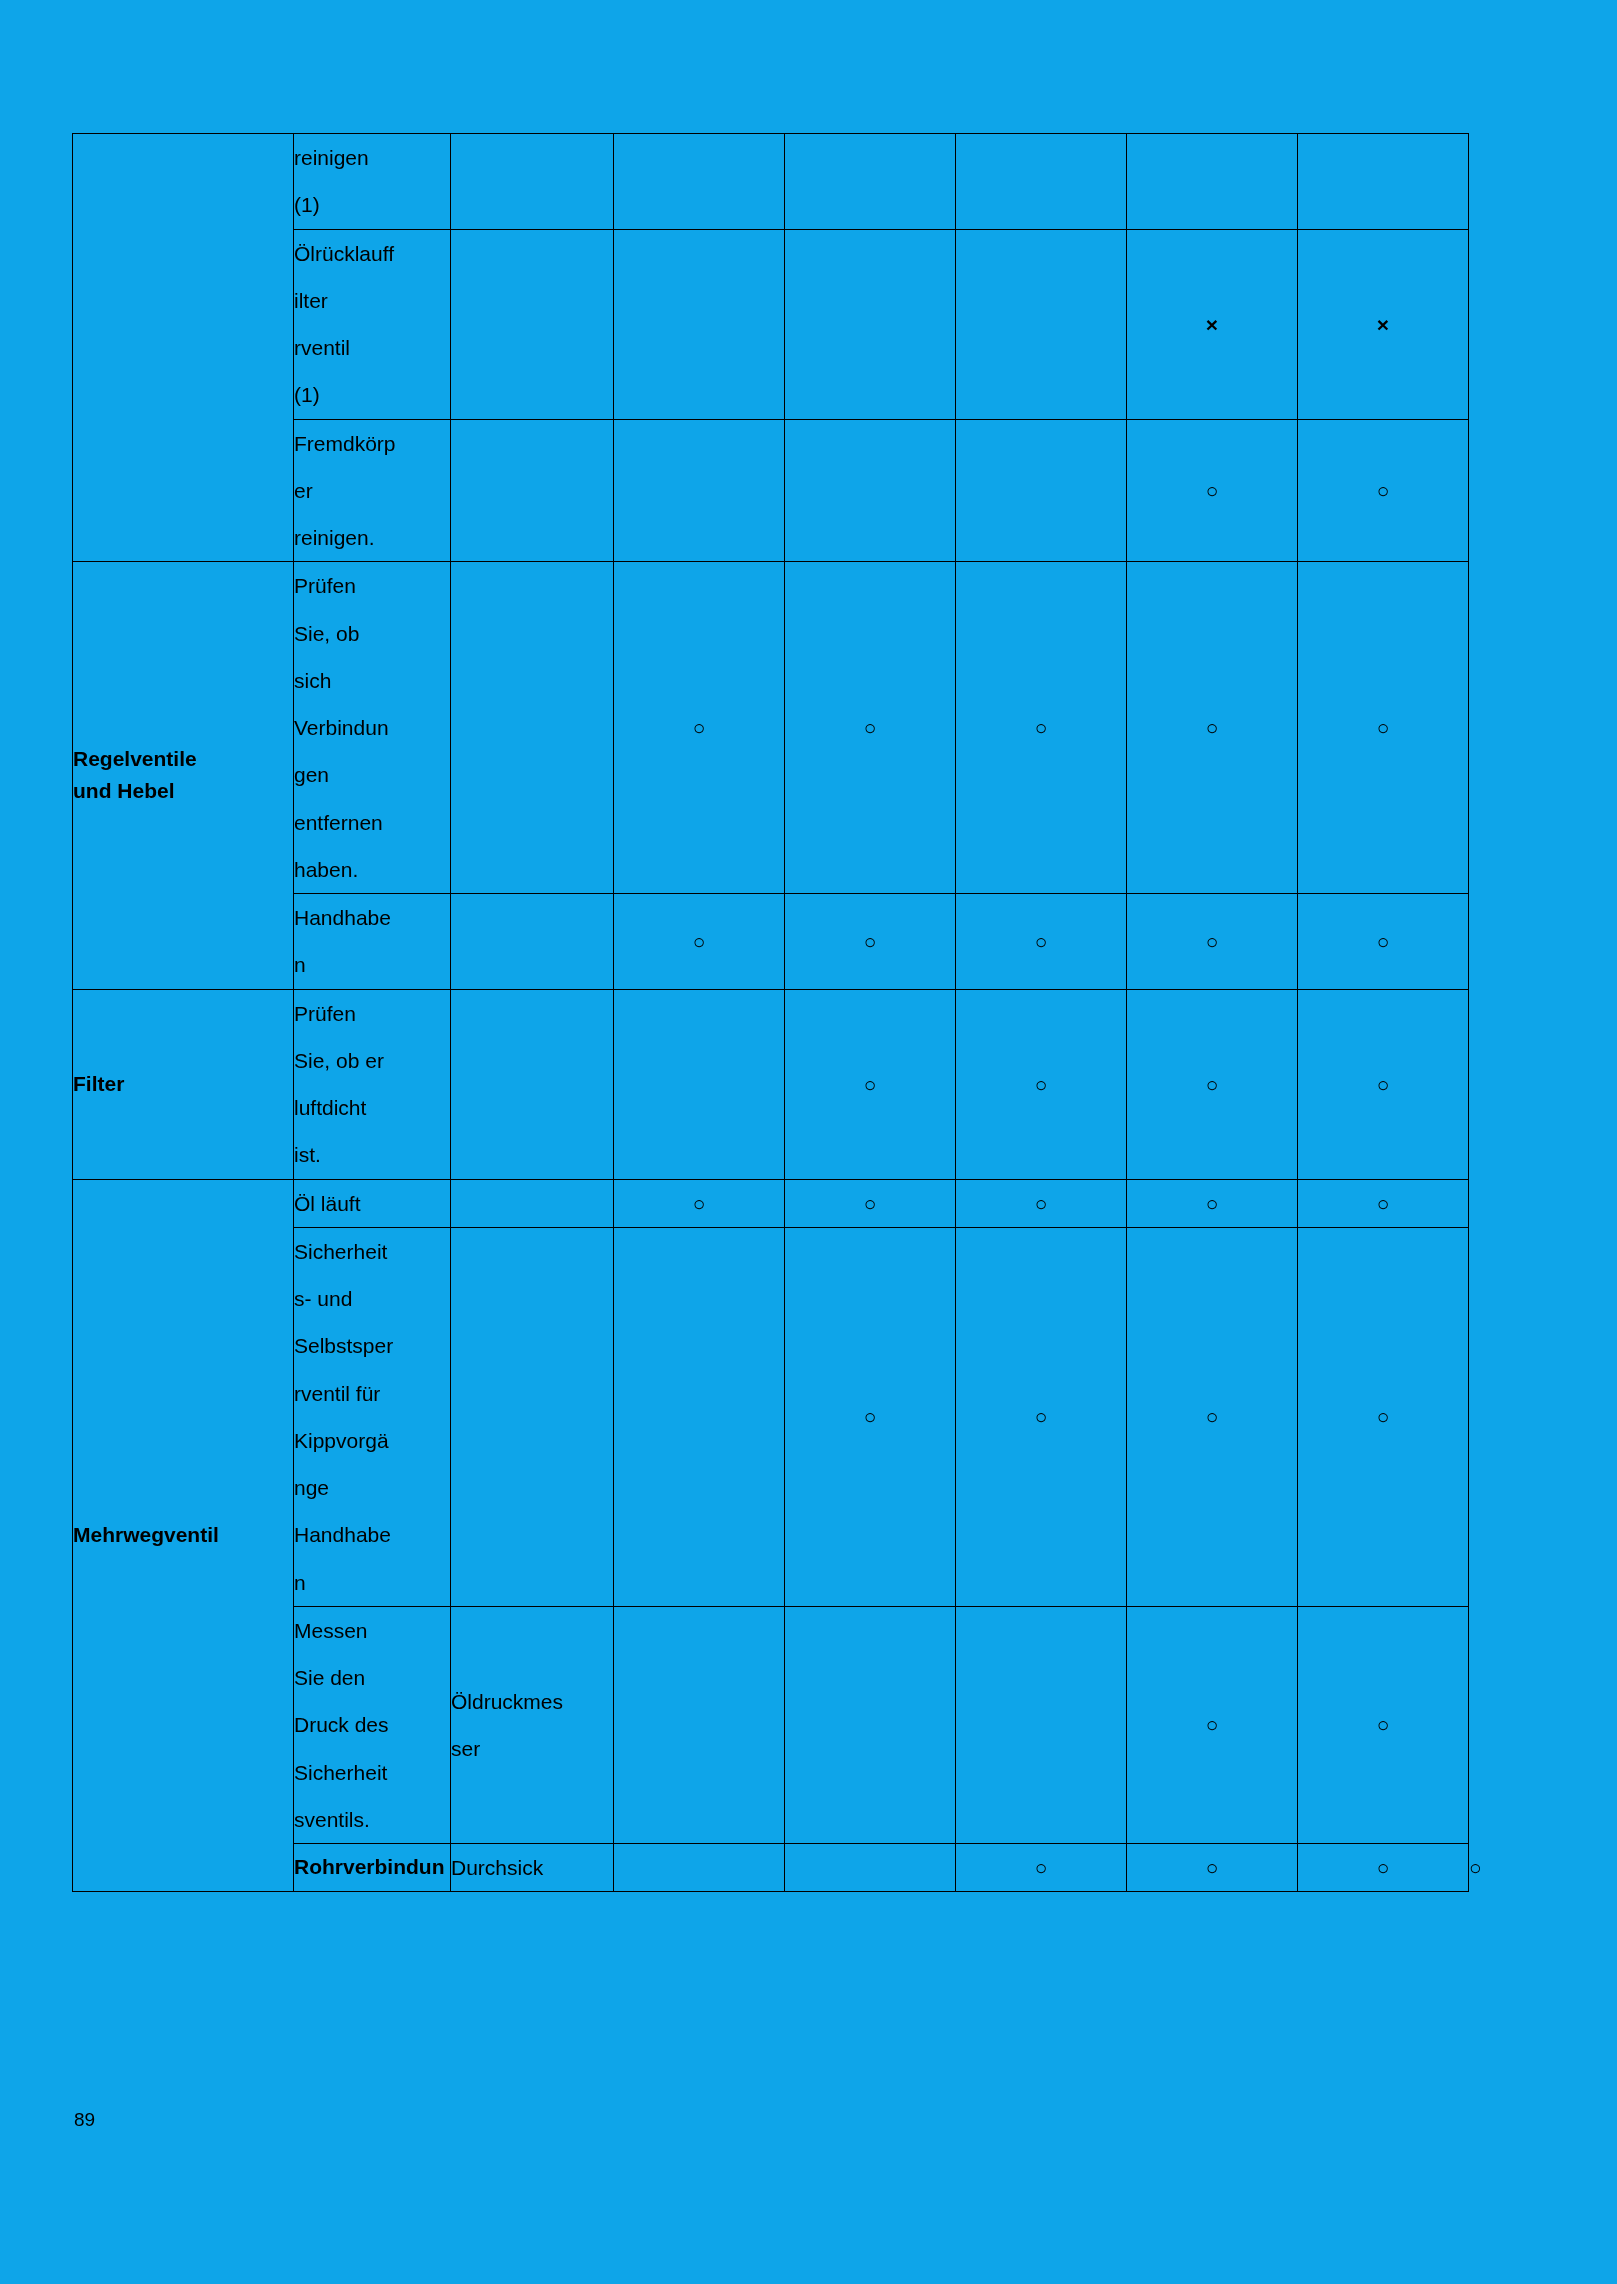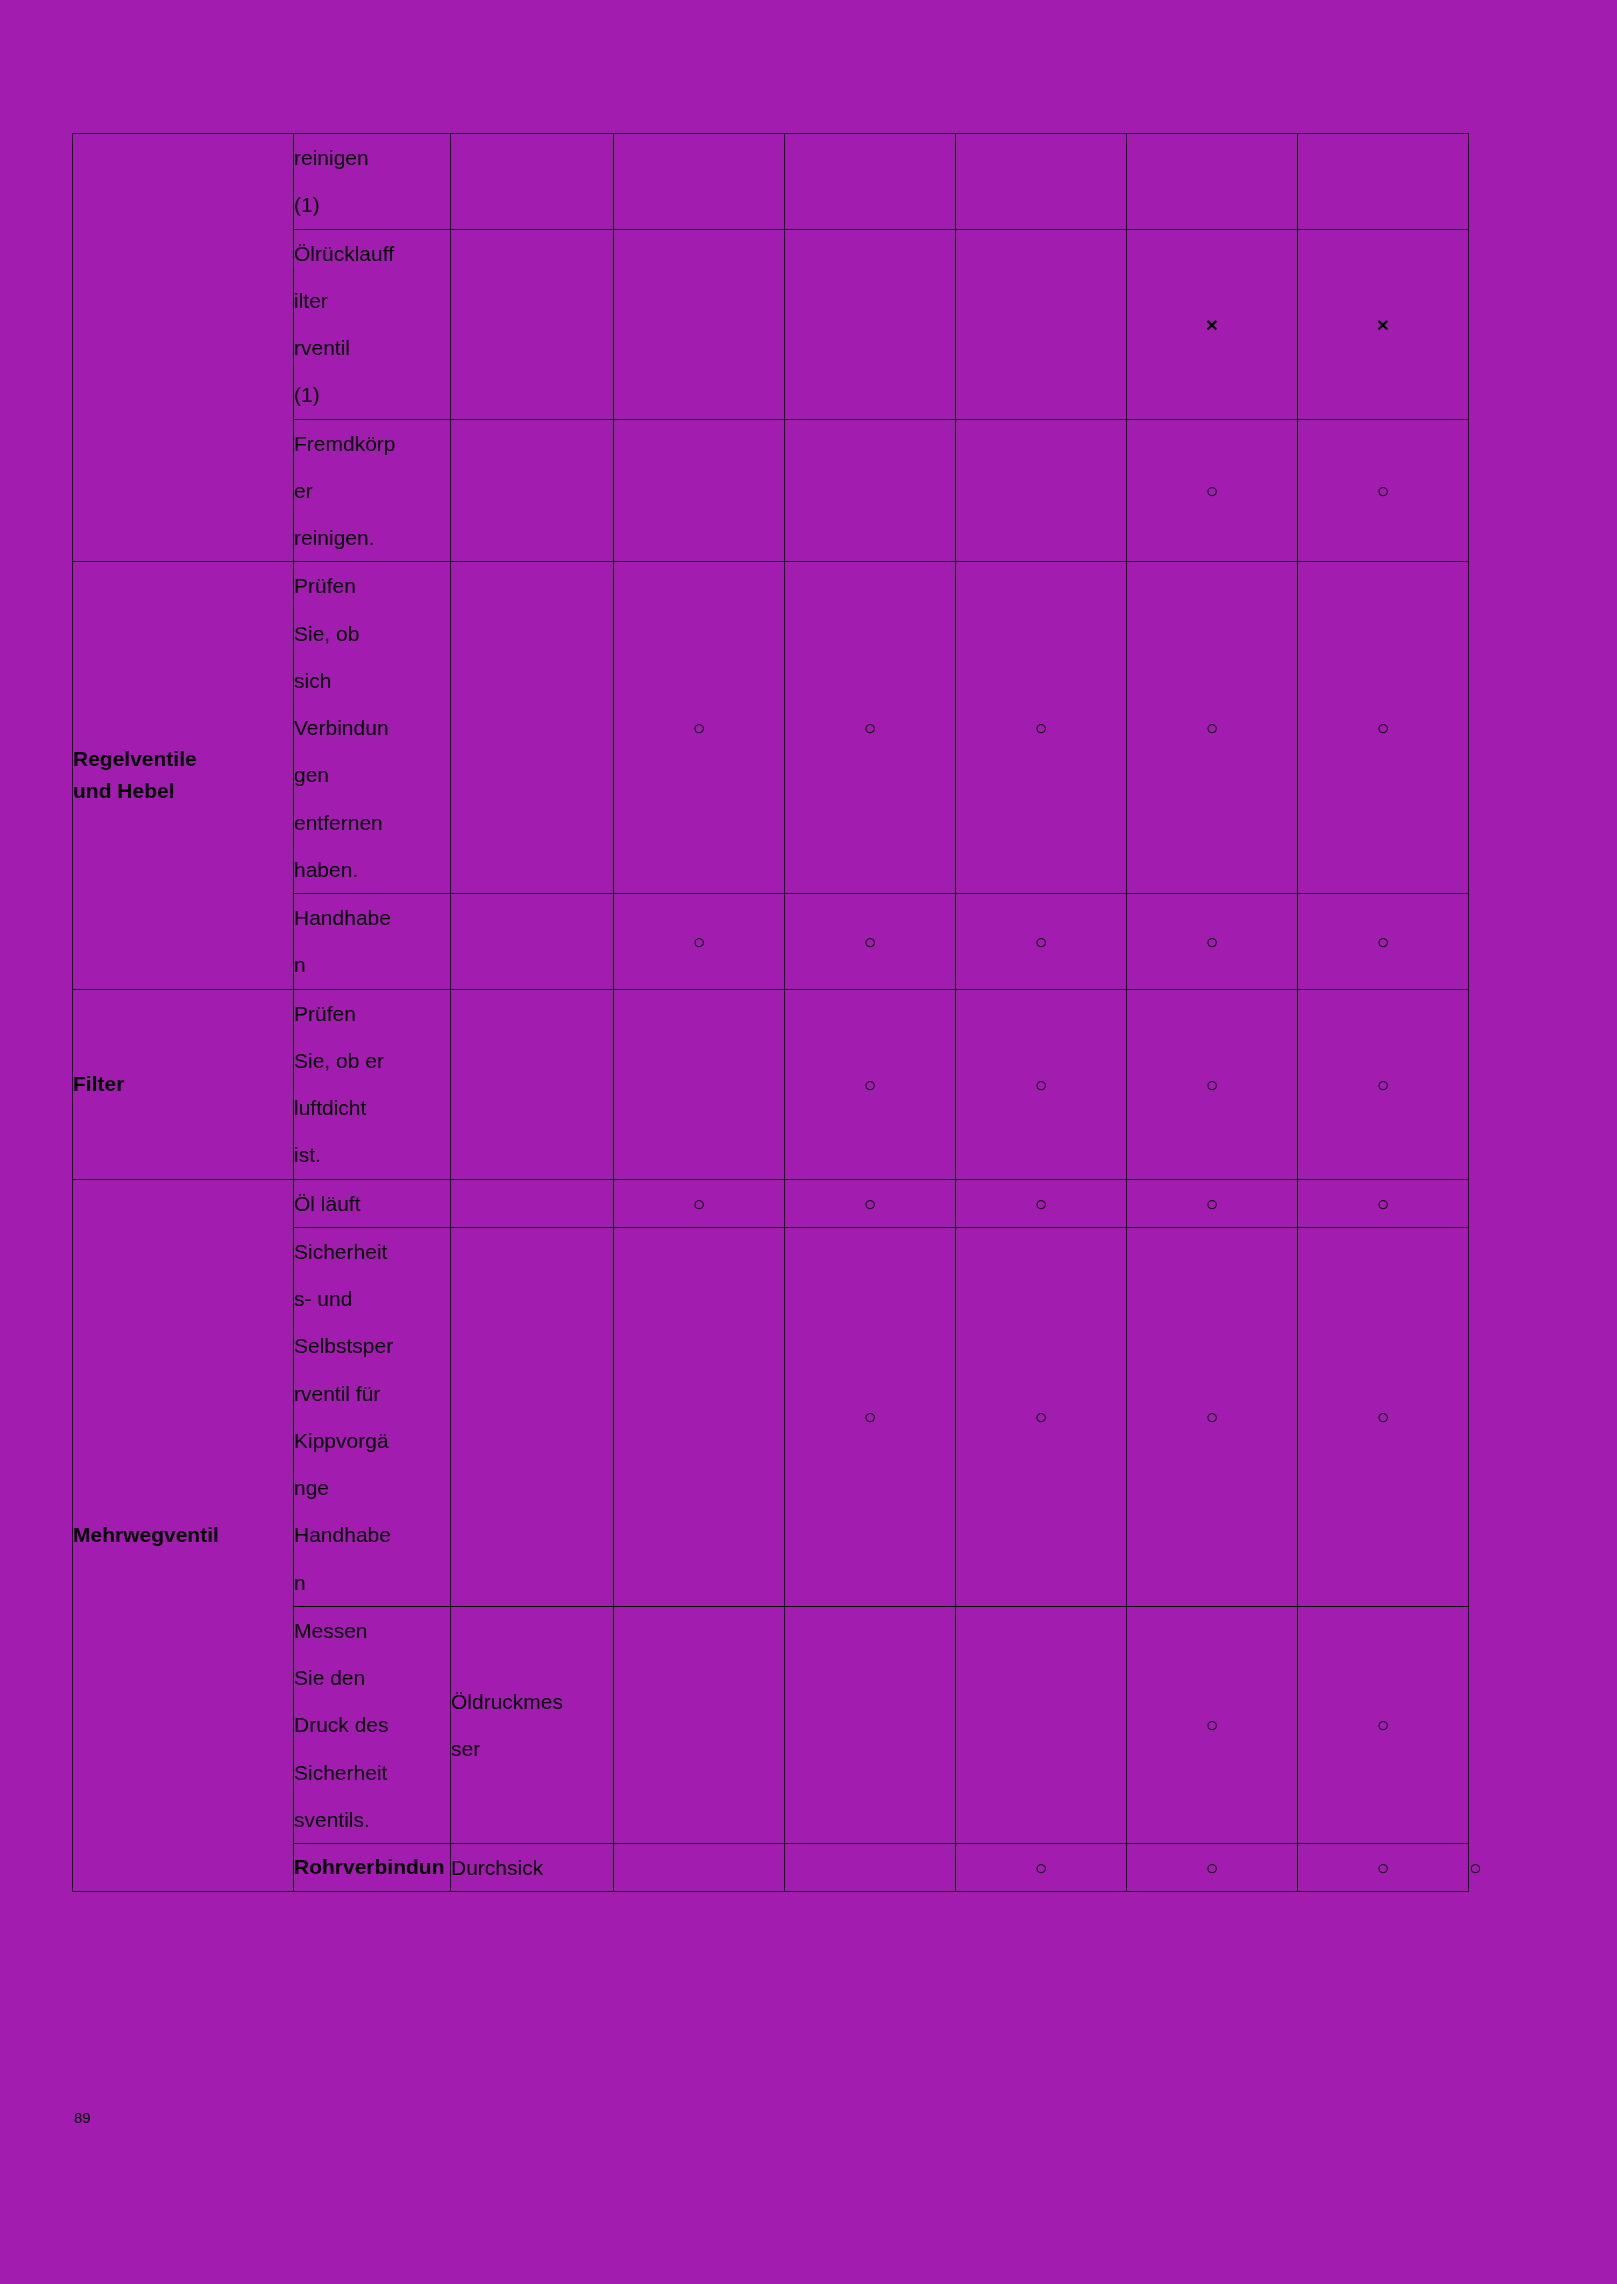--- a/index.html
+++ b/index.html
@@ -14,21 +14,21 @@
     font-family: "Liberation Sans", sans-serif;
     color: #000000;
     overflow: hidden;
   }
 
   #page {
     position: absolute;
     left: 0; top: 0;
     width: 1617px;
     height: 2284px;
-    background: #a21caf;
+    background: #0ea5e9;
   }
 
   
   #maint-table {
     position: absolute;
     left: 72px;
     top: 133px;
     width: 1396px;
     border-collapse: collapse;
     table-layout: fixed;
@@ -86,21 +86,21 @@
     vertical-align: middle;
   }
   .mark-circle { font-size: 18.6px; letter-spacing: 0; }
   .mark-cross  { font-size: 20px; font-weight: 700; }
 
   
   #page-number {
     position: absolute;
     left: 74px;
     top: 2109px;
-    font-size: 15px;
+    font-size: 19px;
     line-height: 1.2;
     color: #000;
   }
 </style>
 </head>
 <body>
 
 <div id="page">
 
   <table id="maint-table">

